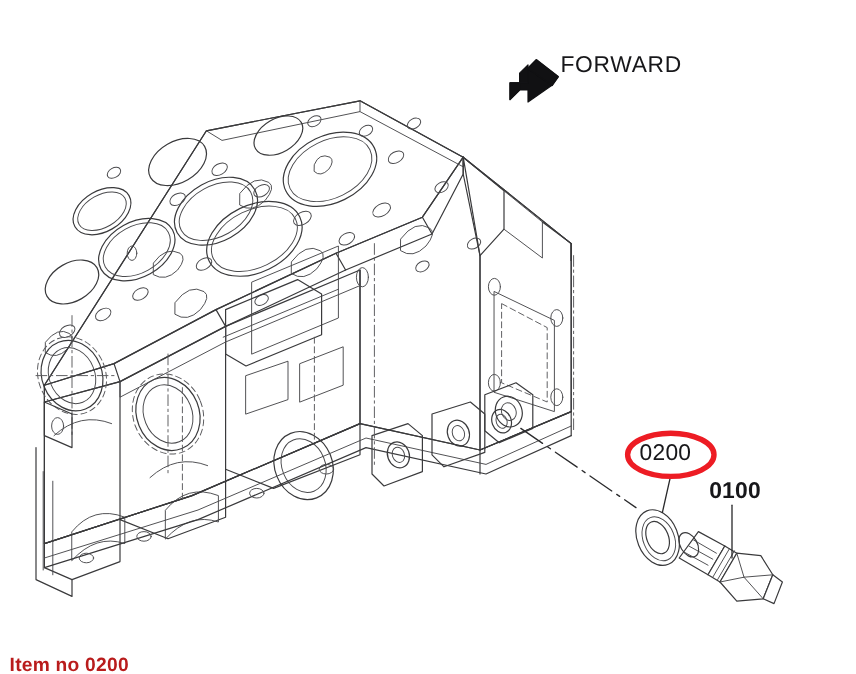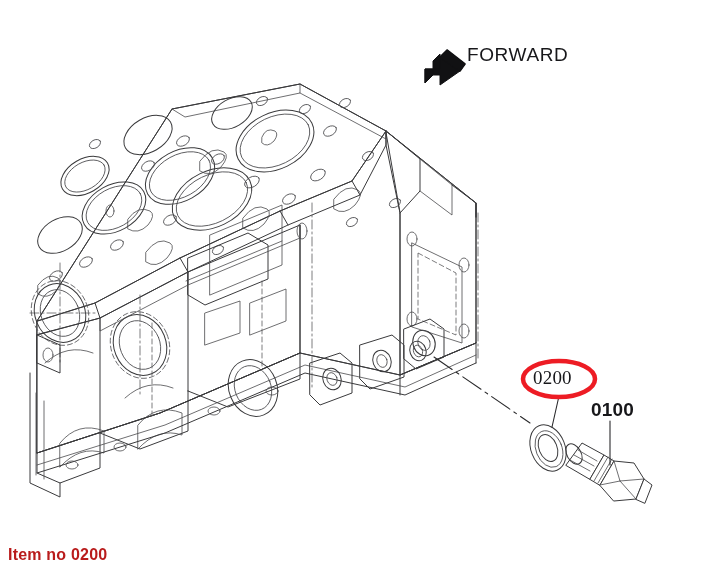--- a/index.html
+++ b/index.html
@@ -103,21 +103,21 @@
   }
 
   .callout-label {
     position: absolute;
     font-size: 19px;
     color: #17171a;
     white-space: nowrap;
     letter-spacing: 0.2px;
     font-family: "Liberation Sans", sans-serif;
   }
-  #callout-0200-label { left: 533px; top: 354px; font-family: Liberation Serif, serif; }
+  #callout-0200-label { left: 533px; top: 354px; }
   #callout-0100-label { left: 591px; top: 386px; font-weight: bold; }
 
   #highlight-ellipse {
     position: absolute;
     left: 519px;
     top: 345px;
     width: 80px;
     height: 42px;
   }
   #highlight-ellipse ellipse {

